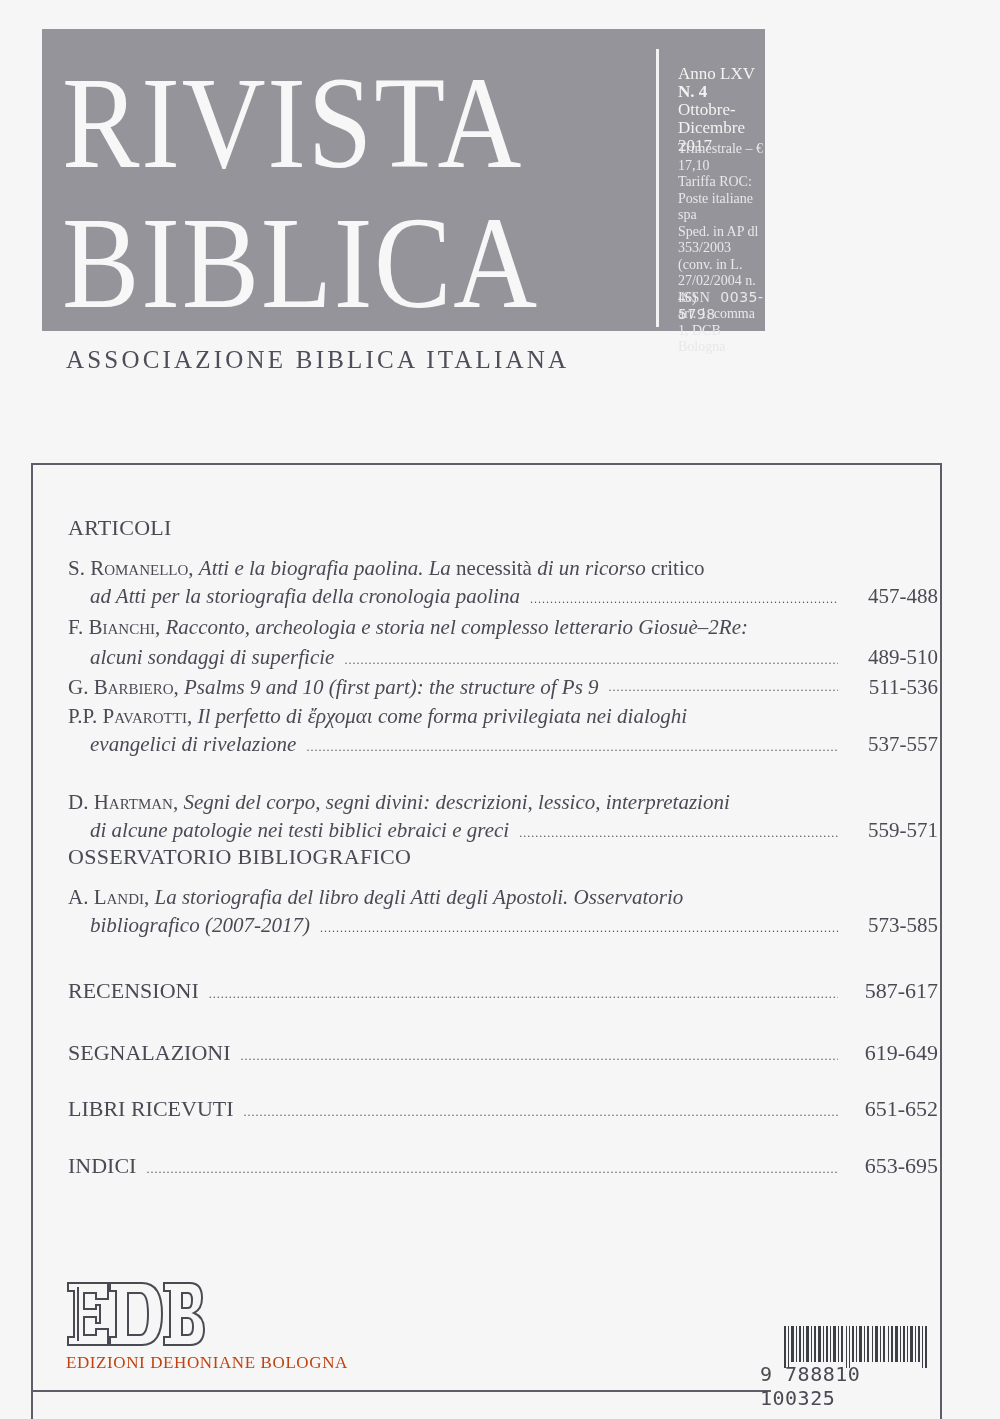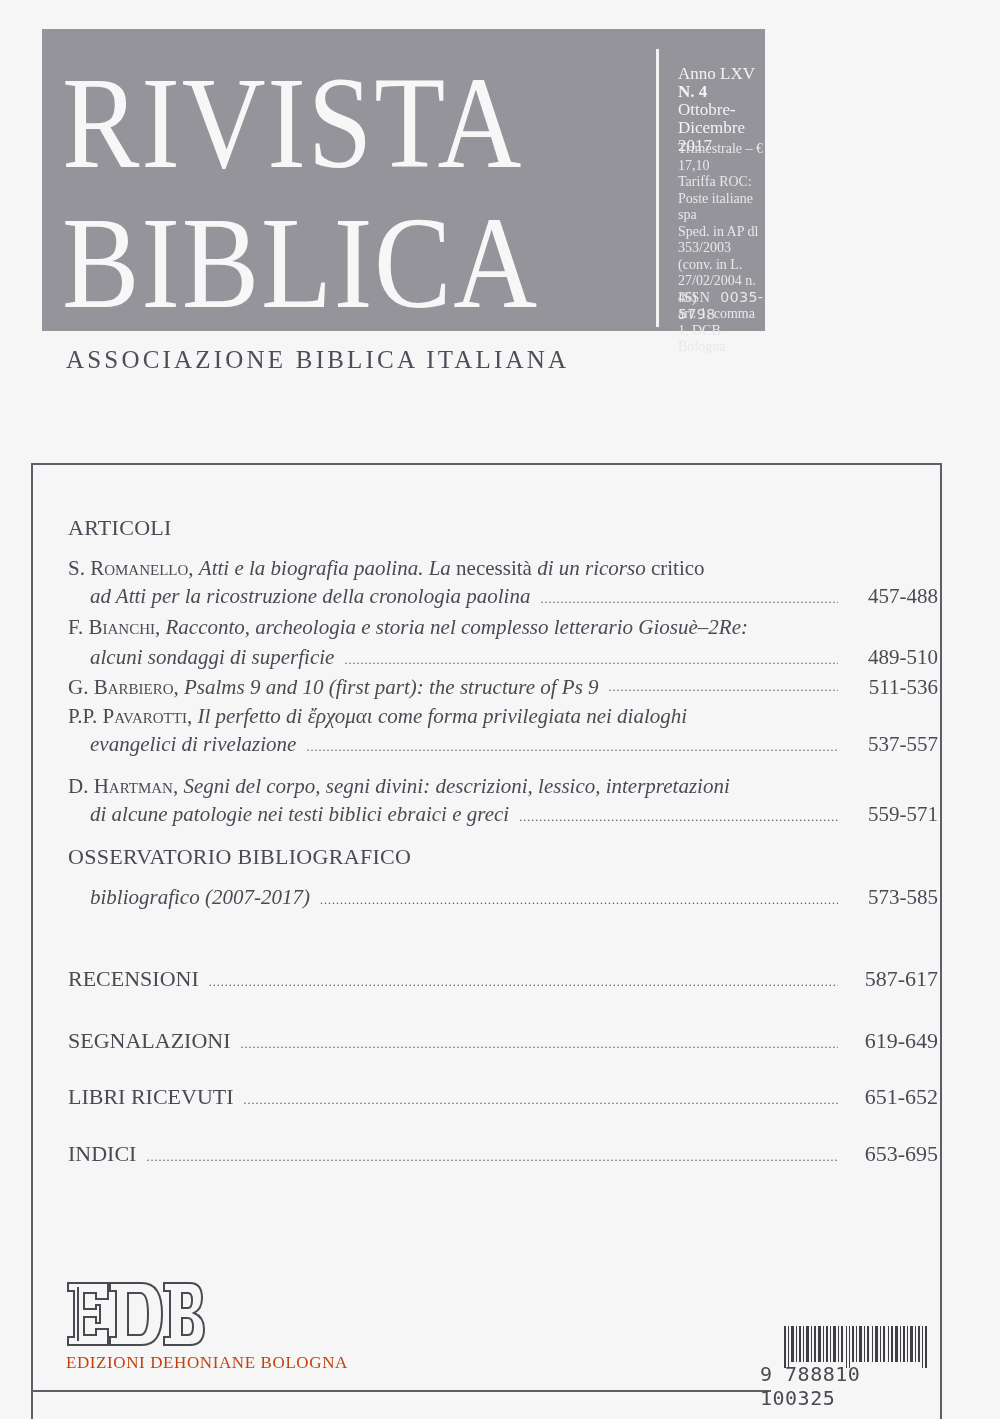--- a/index.html
+++ b/index.html
@@ -49,21 +49,21 @@
   .entry i { font-style: italic; }
   .entry .cont { display: flex; align-items: baseline; padding-left: 22px; }
   .entry .single { display: flex; align-items: center; }
   .dots {
     flex: 1; margin: 0 10px; overflow: hidden; white-space: nowrap; font-size: 12px; letter-spacing: 1px; color: #55555d;
   }
   .dots::before { content: "................................................................................................................................................................................................................................................................................................................................"; }
   .pages { width: 90px; text-align: right; font-style: normal; }
   .row-simple {
     position: absolute; left: 68px; width: 870px; display: flex; align-items: baseline;
-    font-size: 22px; color: #4a4a54;
+    font-size: 22px; color: #4a4a54; margin-top: 12px;
   }
 
   .edb-logo {
     position: absolute; left: 66px; top: 1281px; width: 140px; height: 66px;
   }
   .edb-name {
     position: absolute; left: 66px; top: 1353px; font-size: 17px; letter-spacing: 0.6px; color: #c2410c;
   }
   .logo-rule {
     position: absolute; left: 31px; top: 1390px; width: 740px; height: 2px; background: #5e5e66;
@@ -101,21 +101,21 @@
 
 <div class="toc-box"></div>
 
 <div class="sec-head" style="top:515px">ARTICOLI</div>
 
 <div class="entry" style="top:554px">
   <div>
     <span class="author">S. Romanello</span>, <i>Atti e la biografia paolina. La</i> <span>necessità</span> <i>di un ricorso</i> <span>critico</span>
   </div>
   <div class="cont">
-    <i>ad Atti per la ricostruzione della cronologia paolina</i>
+    <i>ad Atti per la storiografia della cronologia paolina</i>
     <span class="dots"></span>
     <span class="pages">457-488</span>
   </div>
 </div>
 
 <div class="entry" style="top:613px">
   <div>
     <span class="author">F. Bianchi</span>, <i>Racconto, archeologia e storia nel complesso letterario Giosuè–2Re:</i>
   </div>
   <div class="cont" style="margin-top:2px">
@@ -137,34 +137,37 @@
   <div>
     <span class="author">P.P. Pavarotti</span>, <i>Il perfetto di ἔρχομαι come forma privilegiata nei dialoghi</i>
   </div>
   <div class="cont">
     <i>evangelici di rivelazione</i>
     <span class="dots"></span>
     <span class="pages">537-557</span>
   </div>
 </div>
 
-<div class="entry" style="top:772px">
+<div class="entry" style="top:788px">
   <div>
     <span class="author">D. Hartman</span>, <i>Segni del corpo, segni divini: descrizioni, lessico, interpretazioni</i>
   </div>
   <div class="cont">
     <i>di alcune patologie nei testi biblici ebraici e greci</i>
     <span class="dots"></span>
     <span class="pages">559-571</span>
   </div>
 </div>
 
 <div class="sec-head" style="top:844px">OSSERVATORIO BIBLIOGRAFICO</div>
 
 <div class="entry" style="top:883px">
+  <div>
+    <span class="author">A. Landi</span>, <i>La storiografia del libro degli Atti degli Apostoli. Osservatorio</i>
+  </div>
   <div class="cont">
     <i>bibliografico (2007-2017)</i>
     <span class="dots"></span>
     <span class="pages">573-585</span>
   </div>
 </div>
 
 <div class="row-simple" style="top:966px">
   <span>RECENSIONI</span>
   <span class="dots"></span>

